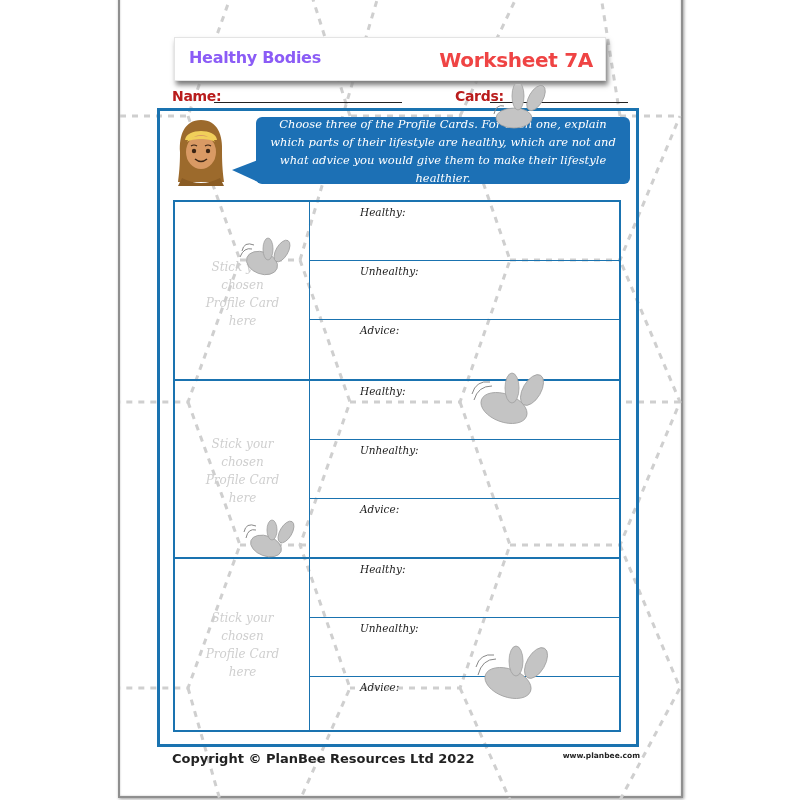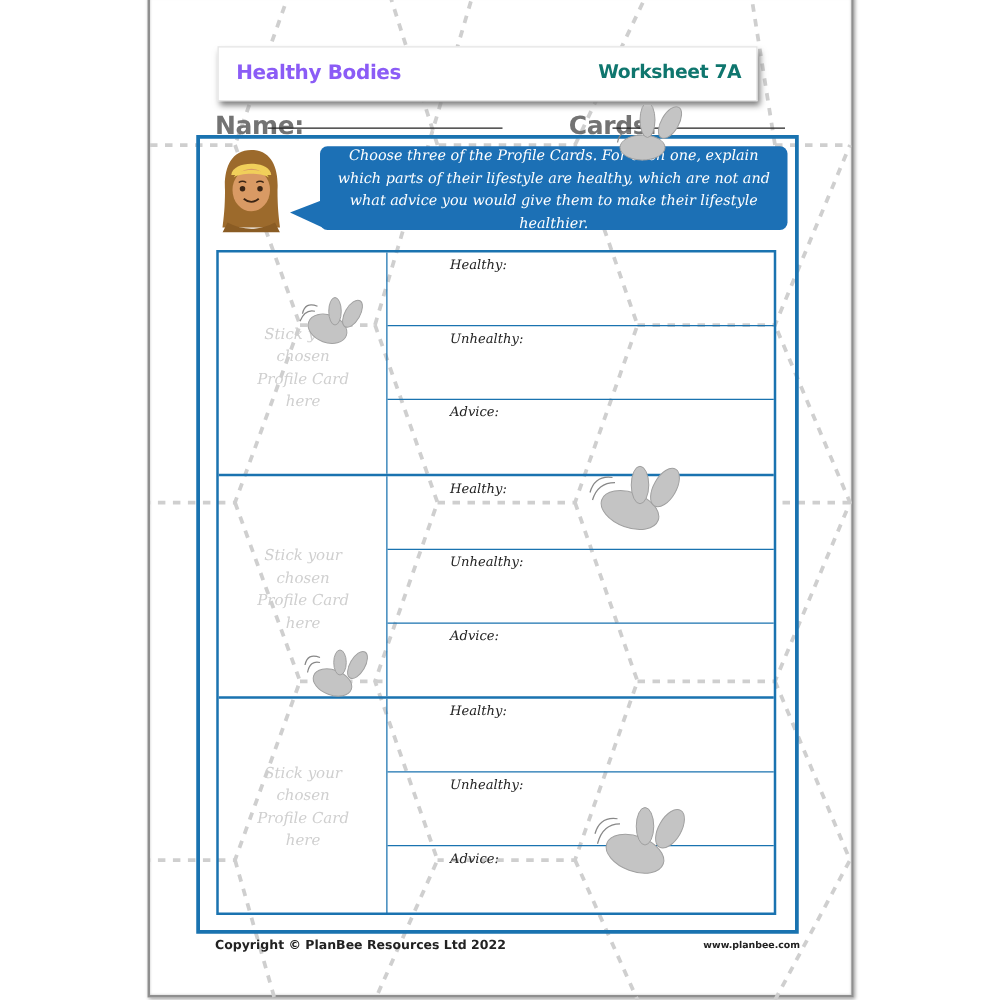--- a/index.html
+++ b/index.html
@@ -3,38 +3,38 @@
 <meta charset="utf-8">
 <style>
   html, body { margin:0; padding:0; }
   body { width:800px; height:800px; background:#ffffff; position:relative; overflow:hidden; font-family:"Liberation Sans", sans-serif; }
   .page { position:absolute; left:118px; top:-4px; width:561px; height:798px; background:#fff;
           border:2px solid #8f8f8f; box-shadow: 1px 1px 3px #9a9a9a, inset 0 0 2px #bbb; }
   .hex-bg { position:absolute; left:0; top:0; width:800px; height:800px; pointer-events:none; }
   .header-box { position:absolute; left:174px; top:37px; width:430px; height:42px; background:#fff;
                 box-shadow: 2px 4px 5px #7a7a7a; border:1px solid #e4e4e4; }
   .header-title { position:absolute; left:14px; top:10px; font-weight:bold; font-size:16px; color:#8b5cf6; font-family:"DejaVu Sans", sans-serif; letter-spacing:-0.3px; }
-  .header-ws { position:absolute; right:12px; top:10px; font-weight:bold; font-size:15px; color:#0f766e; font-family:"DejaVu Sans", sans-serif; letter-spacing:-0.3px; }
-  .field-label { position:absolute; font-weight:bold; font-size:20px; color:#737373; font-family:"DejaVu Sans", sans-serif; letter-spacing:-0.3px; }
+  .header-ws { position:absolute; right:12px; top:10px; font-weight:bold; font-size:20px; color:#ef4444; font-family:"DejaVu Sans", sans-serif; letter-spacing:-0.3px; }
+  .field-label { position:absolute; font-weight:bold; font-size:14px; color:#b91c1c; font-family:"DejaVu Sans", sans-serif; letter-spacing:-0.3px; }
   .field-line { position:absolute; height:0; border-bottom:1.5px solid #222; }
   .frame { position:absolute; left:157px; top:108px; width:476px; height:633px; border:3px solid #1a73b0; }
   .avatar { position:absolute; left:176px; top:118px; width:50px; height:68px; }
   .bubble { position:absolute; left:256px; top:117px; width:374px; height:67px; background:#1c70b5; border-radius:6px;
             color:#fff; font-family:"DejaVu Serif", serif; font-style:italic; font-size:11.5px; line-height:18px; text-align:center;
             display:flex; align-items:center; justify-content:center; padding:0 6px; box-sizing:border-box; }
   .bubble-tail { position:absolute; left:232px; top:160px; width:0; height:0; border-top:10px solid transparent; border-bottom:12px solid transparent; border-right:26px solid #1c70b5; }
   .table { position:absolute; left:173px; top:200px; width:448px; height:532px; border:2px solid #1a73b0; box-sizing:border-box; }
   .card-row { position:absolute; left:0; width:100%; box-sizing:border-box; }
   .card-row + .card-row { border-top:2px solid #1a73b0; }
   .stick-cell { position:absolute; left:0; top:0; width:135px; height:100%; border-right:1.5px solid #1a73b0; box-sizing:border-box; }
   .stick-text { position:absolute; left:0; width:135px; text-align:center; font-family:"DejaVu Serif", serif; font-style:italic; font-size:12px; line-height:18px; color:#cfcfcf; }
   .sub { position:absolute; left:135px; right:0; box-sizing:border-box; }
   .sub.b { border-bottom:1.5px solid #1a73b0; }
   .sub-label { position:absolute; left:4px; top:4px; font-family:"DejaVu Serif", serif; font-style:italic; font-size:10.5px; color:#222;margin-left:46px; }
-  .footer-left { position:absolute; left:172px; top:751px; font-size:10px; font-weight:bold; color:#222; font-family:"DejaVu Sans", sans-serif; }
+  .footer-left { position:absolute; left:172px; top:751px; font-size:13px; font-weight:bold; color:#222; font-family:"DejaVu Sans", sans-serif; }
   .footer-right { position:absolute; right:160px; top:751px; font-size:7.5px; font-weight:bold; color:#222; font-family:"DejaVu Sans", sans-serif;margin-left:36px; }
   .bee { position:absolute; pointer-events:none; }
 </style>
 </head>
 <body>
 
 <div class="page"></div>
 
 <svg class="hex-bg" viewBox="0 0 800 800">
   <g stroke="#cfcfcf" stroke-width="3" stroke-dasharray="6,6" fill="none">

